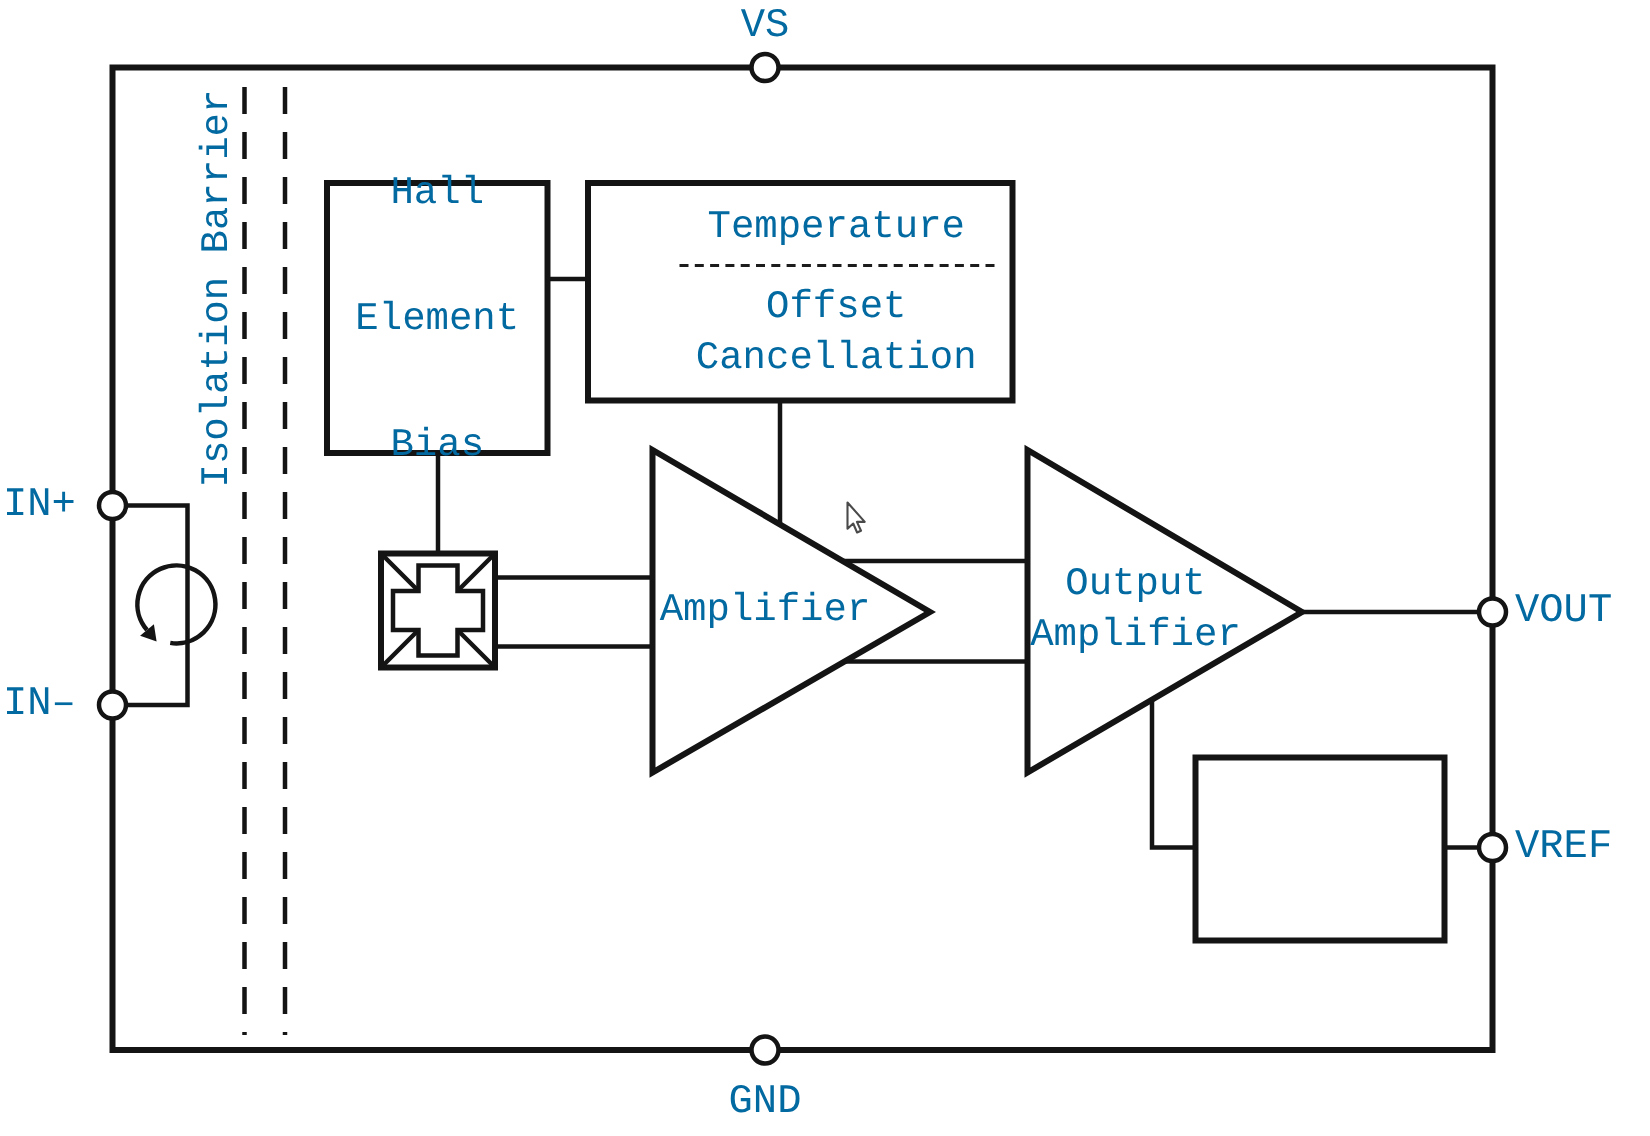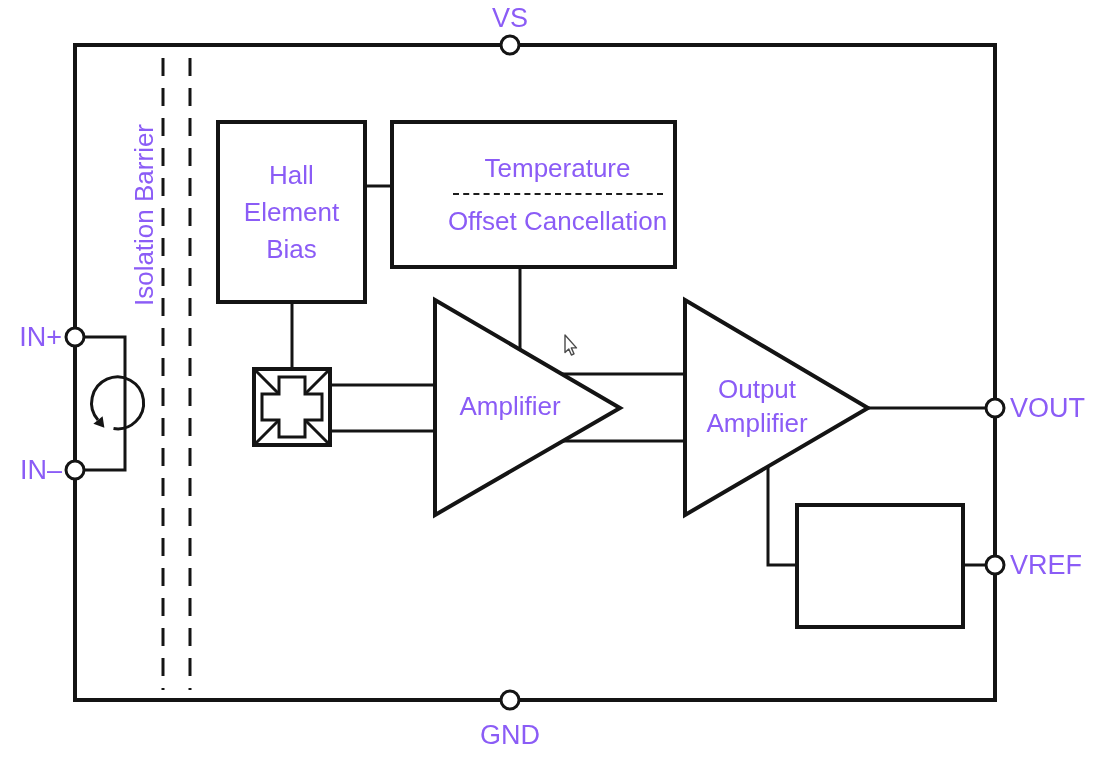--- a/index.html
+++ b/index.html
@@ -1,34 +1,34 @@
 <!DOCTYPE html>
 <html><head>
 <meta charset="utf-8">
 <style>
   html,body { margin:0; padding:0; background:#ffffff; }
   .stage {
     position:relative; width:1100px; height:757px; background:#ffffff;
-    font-family:Liberation Sans, sans-serif; color:#8b5cf6;
+    font-family:Liberation Mono, monospace; color:#0369a1;
     overflow:hidden;
   }
   .stage svg { position:absolute; left:0; top:0; }
   .ln   { stroke:#141414; stroke-width:3; fill:none; }
   .wire { stroke:#141414; stroke-width:3; fill:none; }
   .thick{ stroke:#141414; stroke-width:4; fill:none; }
   .boxfill { fill:#ffffff; }
   .label { position:absolute; font-size:27px; line-height:32px; white-space:nowrap; }
   .center { text-align:center; }
-  .right  { text-align:right; }
+  .right  { }
   .block-text {
     position:absolute; display:flex; flex-direction:column;
     align-items:center; justify-content:center; text-align:center;
     font-size:26px; line-height:34px;
   }
-  .hall-text { line-height:37px; }
+  .hall-text { line-height:37px;gap:47px; }
   .rot { transform:rotate(-90deg); transform-origin:center center; font-size:26px; text-align:center; }
   .divider { width:210px; border-top:2px dashed #1c1c1c; margin:8px auto 9px auto; }
 </style>
 </head>
 <body>
 
 <div class="stage">
 
   <svg width="1100" height="757" viewBox="0 0 1100 757">
 

